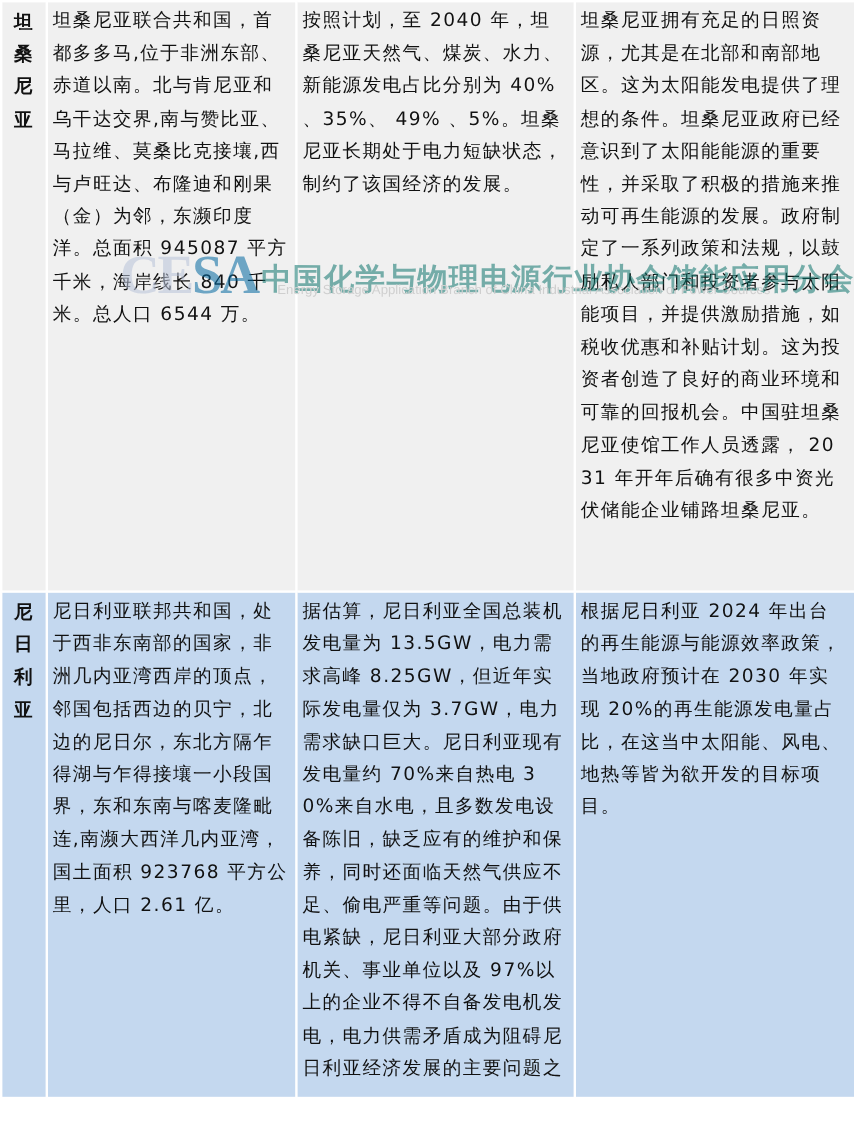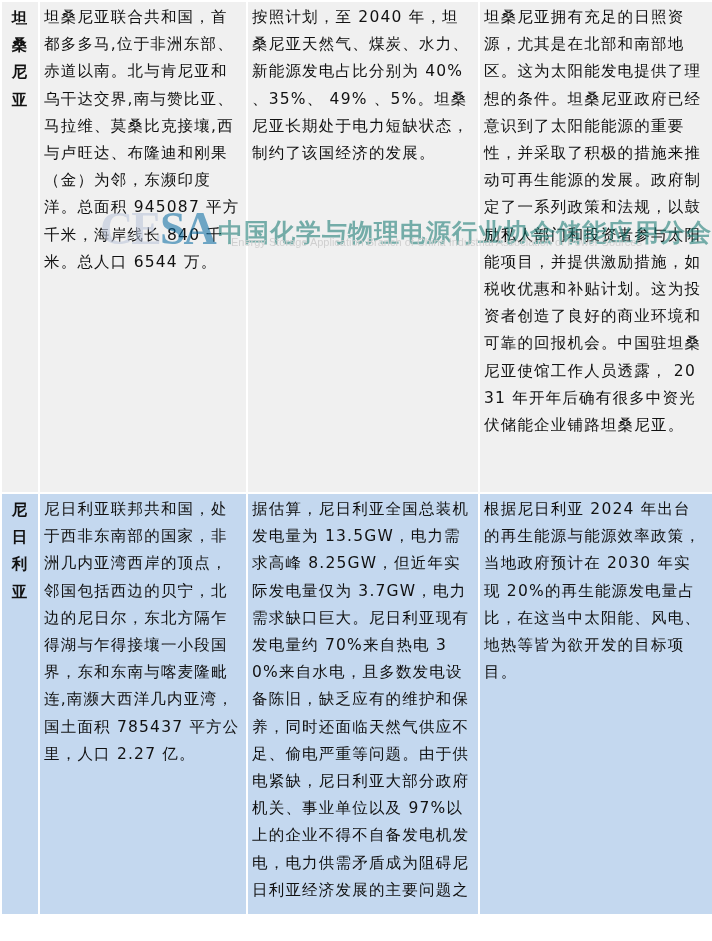--- a/index.html
+++ b/index.html
@@ -126,21 +126,21 @@
     </tr>
     <tr class="row-blue">
       <td class="name-cell">
         <div class="vname">
           <span>尼</span>
           <span>日</span>
           <span>利</span>
           <span>亚</span>
         </div>
       </td>
-      <td>尼日利亚联邦共和国，处于西非东南部的国家，非洲几内亚湾西岸的顶点，邻国包括西边的贝宁，北边的尼日尔，东北方隔乍得湖与乍得接壤一小段国界，东和东南与喀麦隆毗连,南濒大西洋几内亚湾，国土面积 785437 平方公里，人口 2.27 亿。</td>
+      <td>尼日利亚联邦共和国，处于西非东南部的国家，非洲几内亚湾西岸的顶点，邻国包括西边的贝宁，北边的尼日尔，东北方隔乍得湖与乍得接壤一小段国界，东和东南与喀麦隆毗连,南濒大西洋几内亚湾，国土面积 923768 平方公里，人口 2.61 亿。</td>
       <td>据估算，尼日利亚全国总装机发电量为 13.5GW，电力需求高峰 8.25GW，但近年实际发电量仅为 3.7GW，电力需求缺口巨大。尼日利亚现有发电量约 70%来自热电 30%来自水电，且多数发电设备陈旧，缺乏应有的维护和保养，同时还面临天然气供应不足、偷电严重等问题。由于供电紧缺，尼日利亚大部分政府机关、事业单位以及 97%以上的企业不得不自备发电机发电，电力供需矛盾成为阻碍尼日利亚经济发展的主要问题之一。</td>
       <td>根据尼日利亚 2024 年出台的再生能源与能源效率政策，当地政府预计在 2030 年实现 20%的再生能源发电量占比，在这当中太阳能、风电、地热等皆为欲开发的目标项目。</td>
     </tr>
   </tbody>
 </table>
 
 <div class="watermark">
   <div class="wm-logo"><span>CE</span><span class="accent">SA</span></div>
   <div class="wm-cn">中国化学与物理电源行业协会储能应用分会</div>
   <div class="wm-en">Energy Storage Application Branch of China Industrial Association of Power Sources</div>

